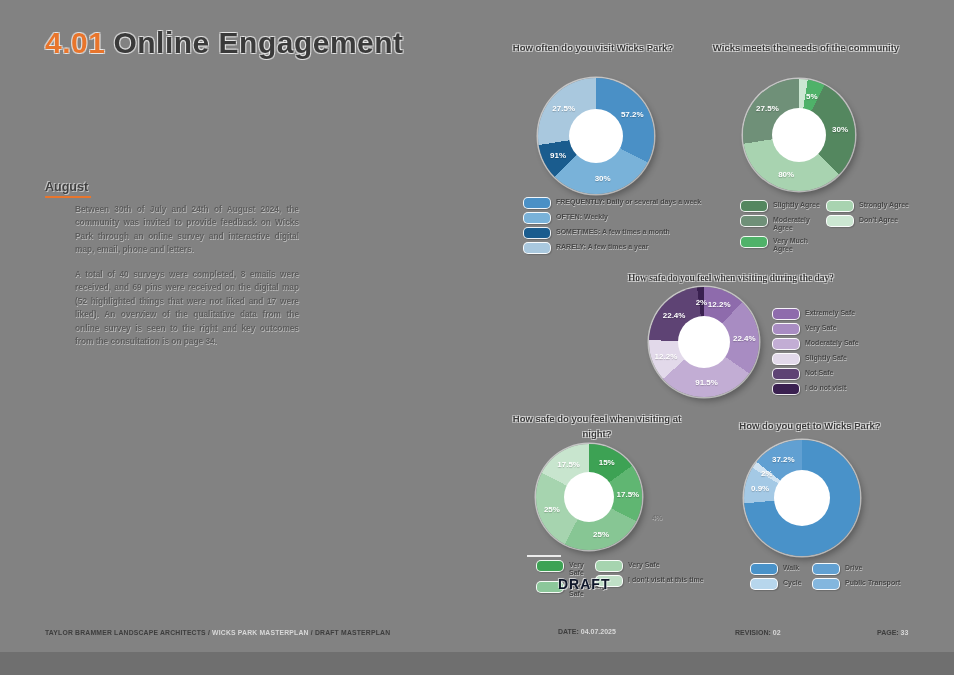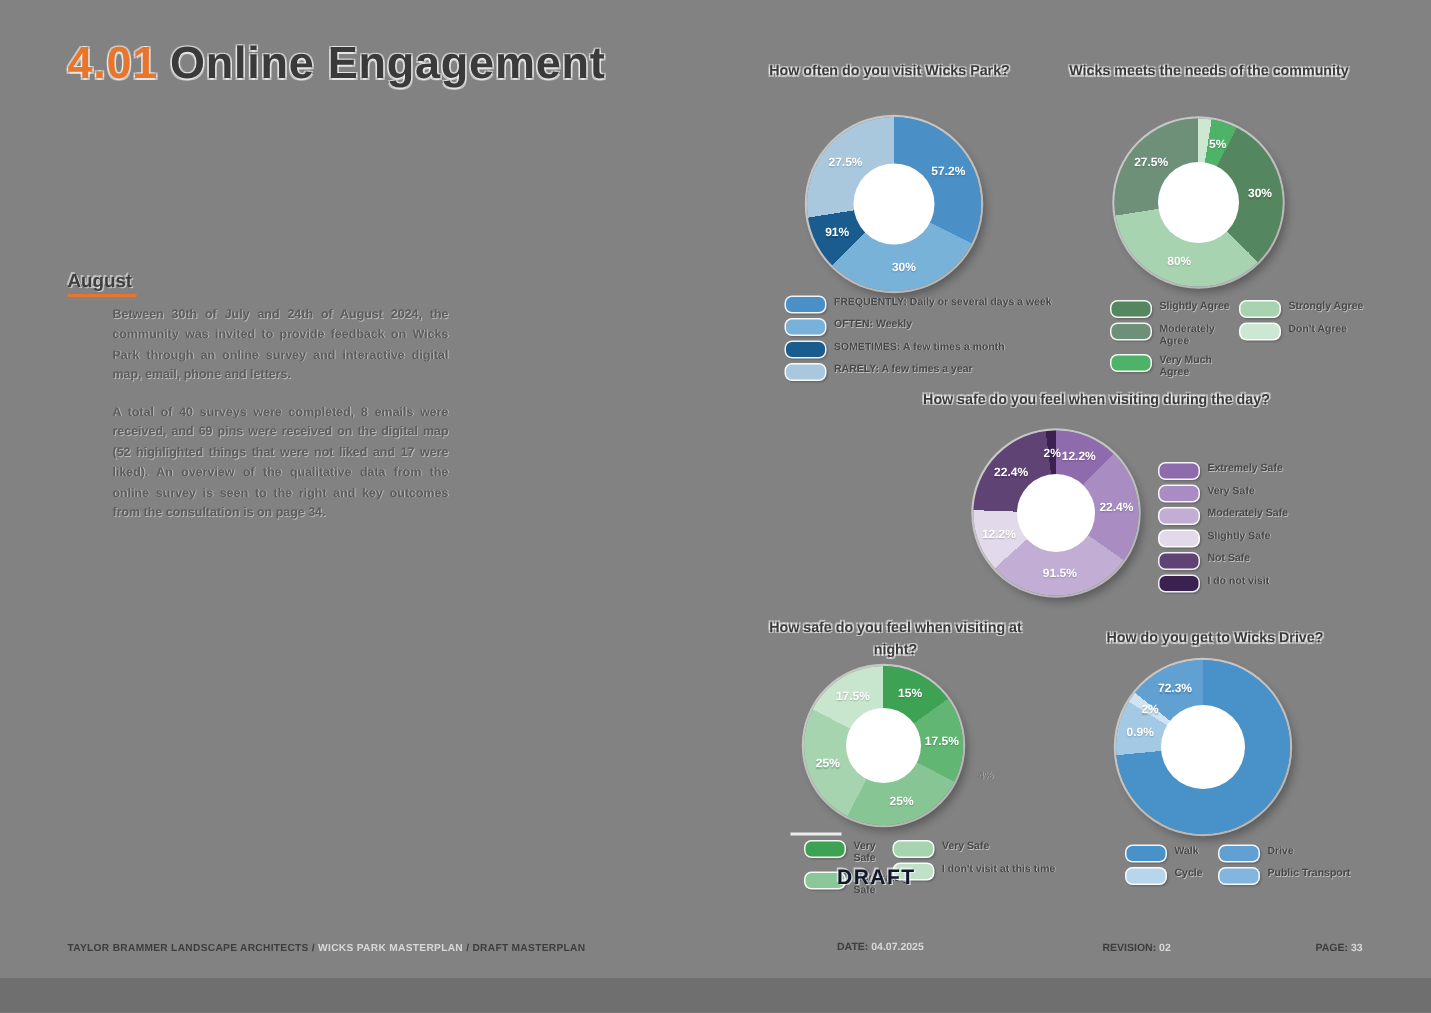--- a/index.html
+++ b/index.html
@@ -159,21 +159,21 @@
           <div class="chip" style="background: rgb(168, 211, 176);"></div>
           <div class="legend-label">Strongly Agree</div>
         </div>
         <div class="legend-row">
           <div class="chip" style="background: rgb(204, 231, 210);"></div>
           <div class="legend-label">Don't Agree</div>
         </div>
       </div>
     </div>
   <div>
-      <div class="chart-title" style="left: 571px; top: 260px; width: 320px;">How safe do you feel when visiting during the day?</div>
+      <div class="chart-title" style="left: 571px; top: 271px; width: 320px; font-family: Liberation Serif, serif;">How safe do you feel when visiting during the day?</div>
       <div class="donut" style="left: 649px; top: 287px; height: 110px; width: 110px; background: conic-gradient(rgb(142, 107, 172) 0deg, rgb(142, 107, 172) 44.008deg, rgb(168, 140, 194) 44.008deg, rgb(168, 140, 194) 124.81deg, rgb(194, 173, 212) 124.81deg, rgb(194, 173, 212) 227.976deg, rgb(226, 217, 234) 227.976deg, rgb(226, 217, 234) 271.984deg, rgb(94, 67, 116) 271.984deg, rgb(94, 67, 116) 352.786deg, rgb(58, 33, 80) 352.786deg, rgb(58, 33, 80) 360deg);"></div>
       <div class="hole" style="left: 678px; top: 316px; height: 52px; width: 52px;"></div>
       <div class="pct" style="left: 719.174px; top: 304.45px;">12.2%</div>
       <div class="pct" style="left: 744.307px; top: 338.054px;">22.4%</div>
       <div class="pct" style="left: 706.548px; top: 382.42px;">91.5%</div>
       <div class="pct" style="left: 665.947px; top: 355.865px;">12.2%</div>
       <div class="pct" style="left: 674.085px; top: 314.699px;">22.4%</div>
       <div class="pct" style="left: 701.452px; top: 301.58px;">2%</div>
       <div class="legend-col" style="left: 772px; top: 308px; width: 125px;">
         <div class="legend-row">
@@ -226,26 +226,26 @@
           <div class="chip" style="background: rgb(166, 212, 175);"></div>
           <div class="legend-label">Very Safe</div>
         </div>
         <div class="legend-row">
           <div class="chip" style="background: rgb(192, 224, 199);"></div>
           <div class="legend-label">I don't visit at this time</div>
         </div>
       </div>
     </div>
   <div>
-      <div class="chart-title" style="left: 700px; top: 419px; width: 220px;">How do you get to Wicks Drive?</div>
+      <div class="chart-title" style="left: 700px; top: 419px; width: 220px;">How do you get to Wicks Park?</div>
       <div class="donut" style="left: 744px; top: 440px; height: 116px; width: 116px; background: conic-gradient(rgb(73, 146, 201) 0deg, rgb(73, 146, 201) 264.6deg, rgb(164, 201, 229) 264.6deg, rgb(164, 201, 229) 301.32deg, rgb(208, 227, 242) 301.32deg, rgb(208, 227, 242) 308.52deg, rgb(97, 160, 210) 308.52deg, rgb(97, 160, 210) 360deg);"></div>
       <div class="hole" style="left: 774px; top: 470px; height: 56px; width: 56px;"></div>
       <div class="pct" style="left: 760.095px; top: 488.356px;">0.9%</div>
       <div class="pct" style="left: 766.742px; top: 473.385px;">2%</div>
-      <div class="pct" style="left: 783.326px; top: 459.267px;">72.3%</div>
+      <div class="pct" style="left: 783.326px; top: 459.267px;">37.2%</div>
       <div class="legend-col" style="left: 750px; top: 563px; width: 58px;">
         <div class="legend-row">
           <div class="chip" style="background: rgb(73, 146, 201);"></div>
           <div class="legend-label">Walk</div>
         </div>
         <div class="legend-row">
           <div class="chip" style="background: rgb(183, 214, 236);"></div>
           <div class="legend-label">Cycle</div>
         </div>
       </div>

